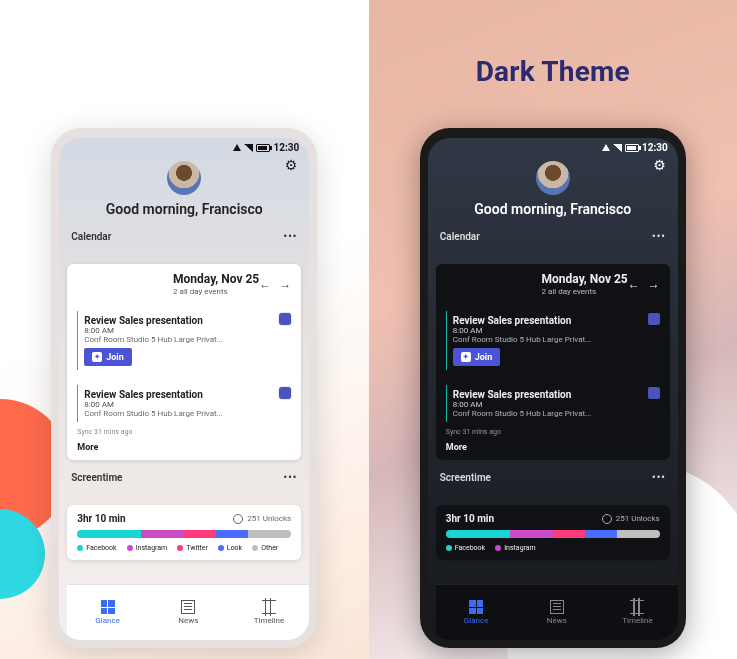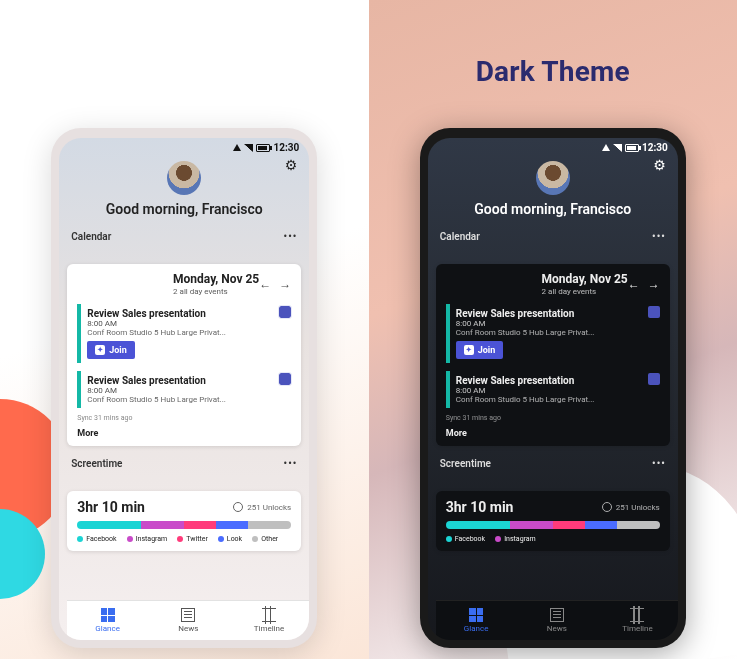--- a/index.html
+++ b/index.html
@@ -37,40 +37,40 @@
   .light .sec-head{color:#333;} .dark .sec-head{color:#ddd;}
   .dots{letter-spacing:1px;}
   .card{ border-radius:6px; padding:8px 10px; box-shadow:0 1px 4px rgba(0,0,0,.12);}
   .light .card{ background:#fff; color:#222;}
   .dark  .card{ background:#0f1114; color:#eee;}
   .date-row{display:flex;justify-content:flex-end;align-items:center;}
   .date{font-size:12px;font-weight:700;}
   .arrows{display:flex;gap:8px;font-size:12px;}
   .light .arrows{color:#444;} .dark .arrows{color:#eee;}
   .allday{font-size:8px;opacity:.75;margin-top:1px;}
-  .event{border-left:4px solid #14b8a6;padding:4px 0 4px 6px;margin-top:8px;position:relative;}
+  .event{border-left:1px solid #14b8a6;padding:4px 0 4px 6px;margin-top:15px;position:relative;}
   .ev-title{font-size:10px;font-weight:700;}
   .ev-time{font-size:8px;opacity:.8;}
   .ev-loc{font-size:8px;opacity:.7;white-space:nowrap;overflow:hidden;text-overflow:ellipsis;max-width:170px;}
   .teams-icon{position:absolute;top:2px;right:0;width:12px;height:12px;background:#4b53bc;border-radius:2px;}
   .light .teams-icon{outline:1px solid #e6e8f7;}
   .join{display:inline-flex;align-items:center;gap:4px;background:#4b53d6;color:#fff;font-size:9px;font-weight:700;padding:4px 8px;border-radius:2px;margin-top:4px;}
   .join .ji{width:10px;height:10px;background:#fff;color:#4b53d6;border-radius:2px;display:flex;align-items:center;justify-content:center;font-size:7px;}
   .sync{font-size:7px;opacity:.55;margin-top:6px;}
   .more{font-size:9px;font-weight:700;margin-top:6px;}
   .st-row1{display:flex;justify-content:space-between;align-items:center;}
-  .st-time{font-size:14px;font-weight:700;}
+  .st-time{font-size:10px;font-weight:700;}
   .st-un{font-size:8px;opacity:.7;display:flex;align-items:center;gap:4px;}
   .fp{width:10px;height:10px;border:1px solid currentColor;border-radius:50%;}
   .bar{height:8px;border-radius:4px;margin-top:6px;display:flex;overflow:hidden;}
   .seg{height:100%;}
   .legend{display:flex;flex-wrap:wrap;gap:8px 10px;margin-top:6px;font-size:7px;}
   .lg{display:flex;align-items:center;gap:3px;}
   .sw{width:6px;height:6px;border-radius:50%;}
-  .navbar{position:absolute;bottom:0;left:8px;right:0;height:40px;display:flex;}
+  .navbar{position:absolute;bottom:0;left:8px;right:0;height:56px;display:flex;}
   .light .navbar{background:#fff;border-top:1px solid #e2e2e2;}
   .dark  .navbar{background:#0d0f12;border-top:1px solid #222;}
   .nav-item{flex:1;display:flex;flex-direction:column;align-items:center;justify-content:center;gap:2px;font-size:8px;}
   .light .nav-item{color:#555;} .dark .nav-item{color:#888;}
   .nav-item.active{color:#3a6df0;}
   .nav-ic{width:14px;height:14px;}
   .ic-glance{display:grid;grid-template-columns:1fr 1fr;grid-template-rows:1fr 1fr;gap:1px;}
   .ic-glance span{background:currentColor;}
   .ic-news{border:1.5px solid currentColor;position:relative;}
   .ic-news::before{content:"";position:absolute;left:2px;right:2px;top:2px;height:1px;background:currentColor;box-shadow:0 3px 0 currentColor,0 6px 0 currentColor;}

